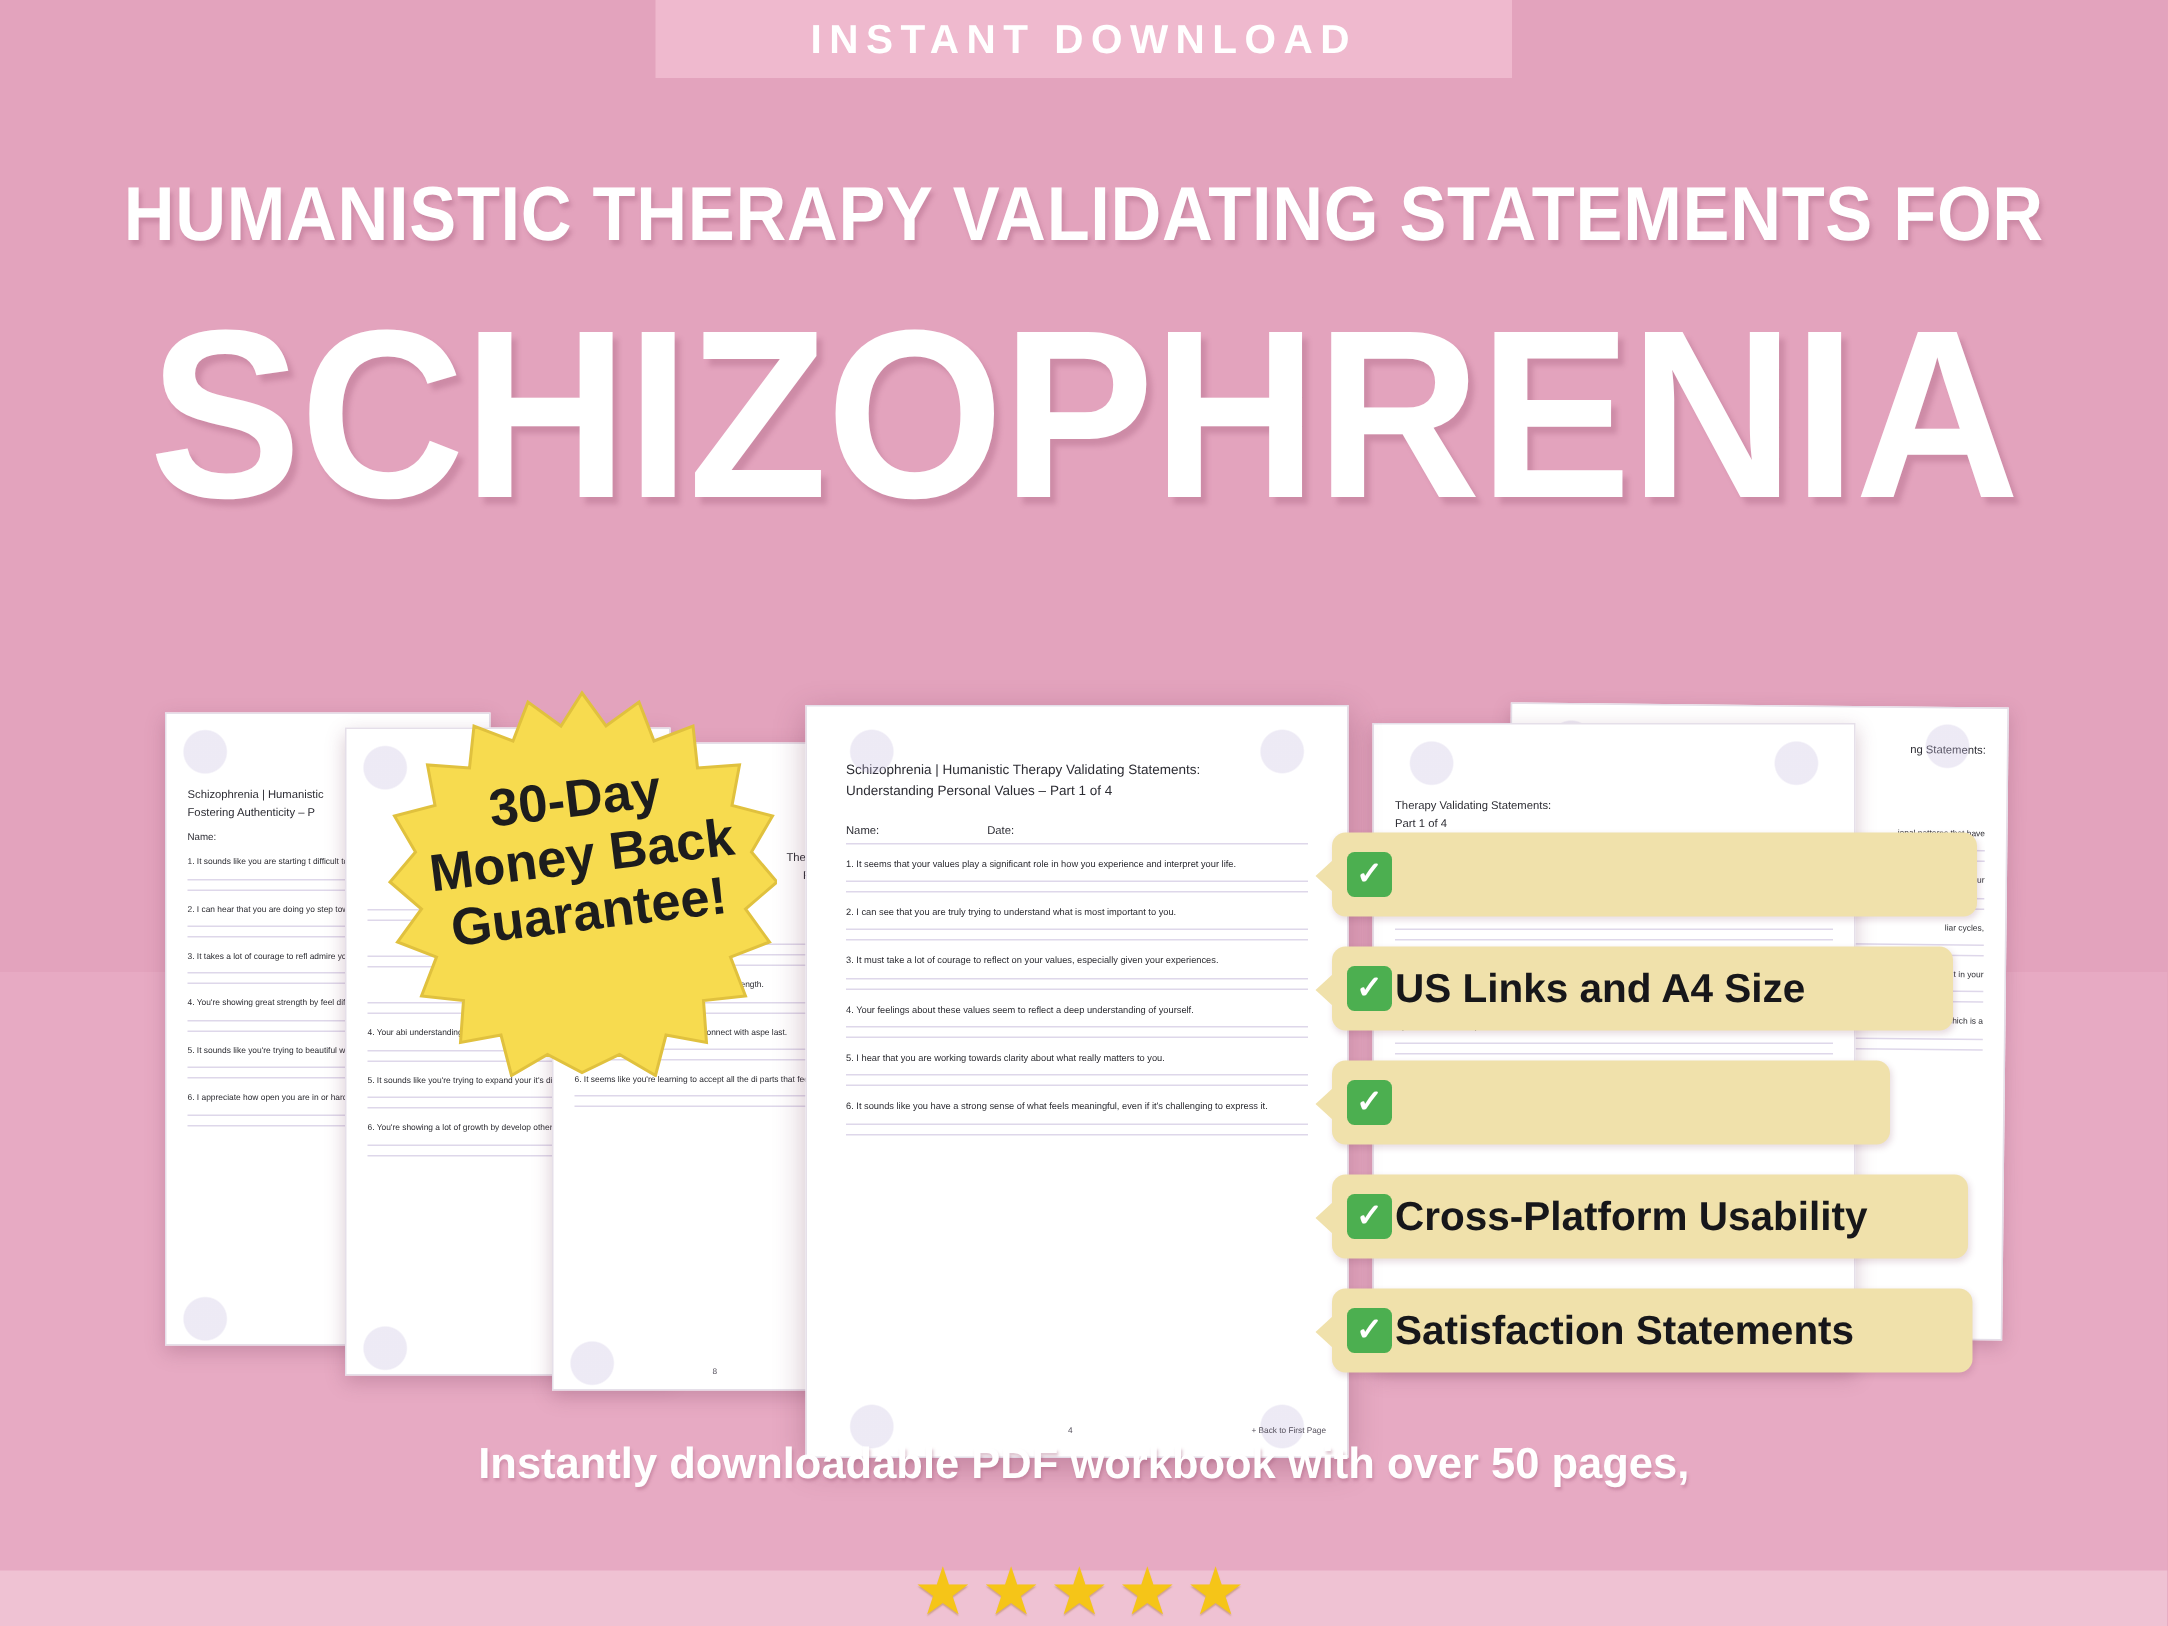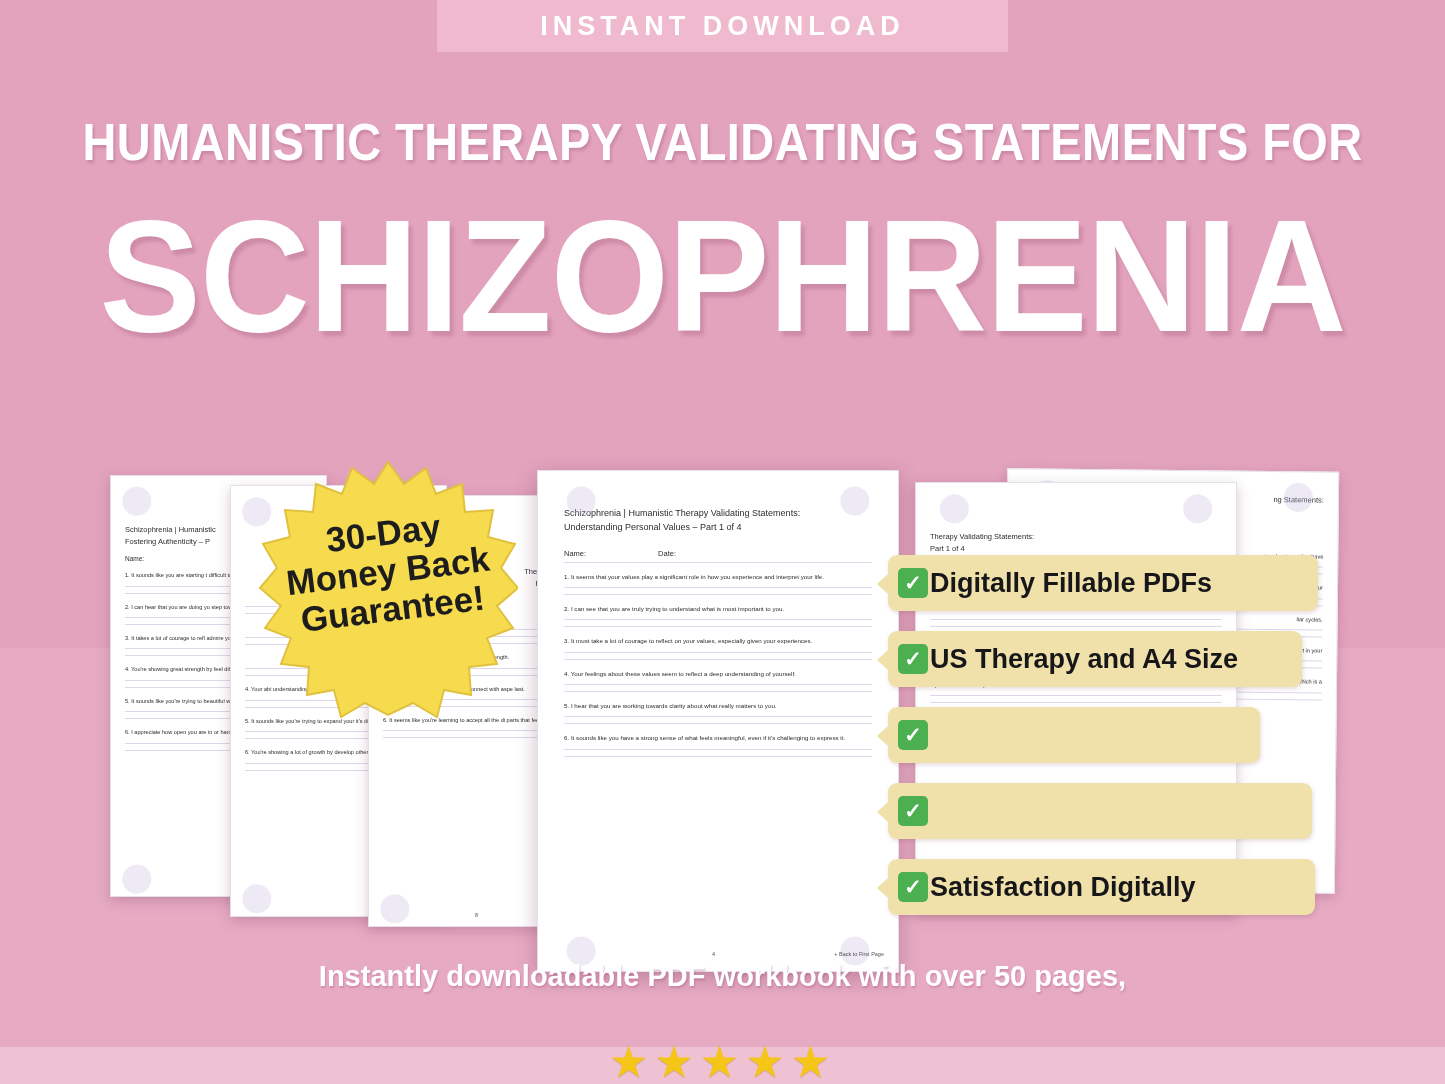--- a/index.html
+++ b/index.html
@@ -509,35 +509,35 @@
   <div class="badge-text">
     <div>30-Day</div>
     <div>Money Back</div>
     <div>Guarantee!</div>
   </div>
 </div>
 
 <div class="features">
   <div class="feature" id="feat-0">
     <span class="check">✓</span>
-    <span class="flabel">Digitally Fillable PDFs</span>
   </div>
   <div class="feature" id="feat-1">
     <span class="check">✓</span>
-    <span class="flabel">US Therapy and A4 Size</span>
+    <span class="flabel">US Links and A4 Size</span>
   </div>
   <div class="feature" id="feat-2">
     <span class="check">✓</span>
   </div>
   <div class="feature" id="feat-3">
     <span class="check">✓</span>
+    <span class="flabel">Cross-Platform Usability</span>
   </div>
   <div class="feature" id="feat-4">
     <span class="check">✓</span>
-    <span class="flabel">Satisfaction Digitally</span>
+    <span class="flabel">Satisfaction Statements</span>
   </div>
 </div>
 
 <div class="caption">
   <div>Instantly downloadable PDF workbook with over 50 pages,</div>
 </div>
 
 <div class="stars">
   <span>★★★★★</span>
 </div>

